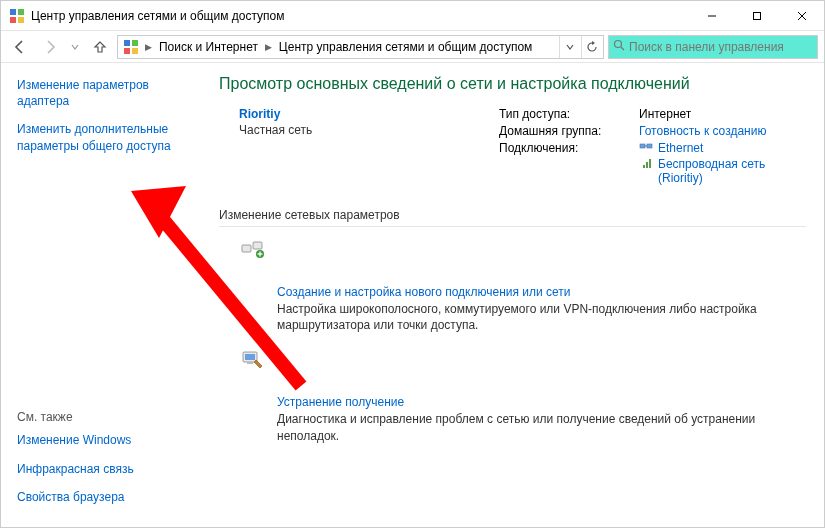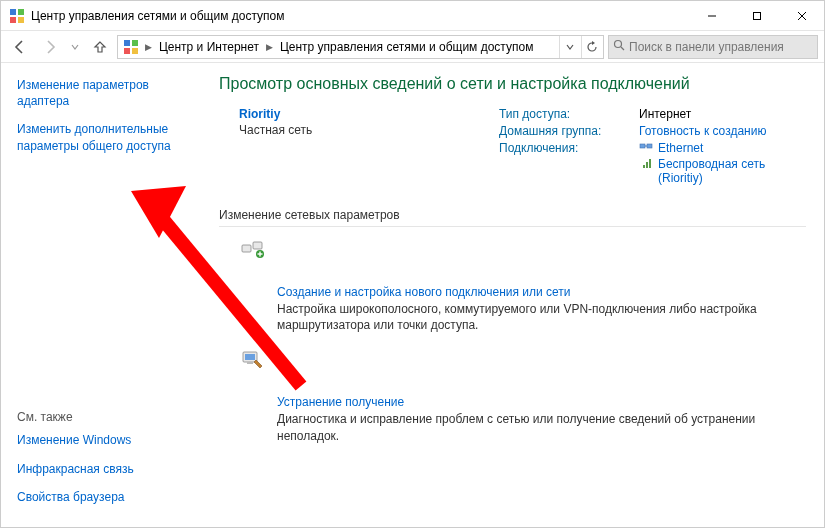--- a/index.html
+++ b/index.html
@@ -64,21 +64,21 @@
   .crumb-sep { color:#666; padding:0 1px;font-size:9px; }
   .addr-btn {
     width:20px;height:22px;border-left:1px solid #ddd;
     display:flex;align-items:center;justify-content:center;color:#555;font-size:10px;
   }
   .search {
     width: 210px; height: 24px;
     border: 1px solid #ccc;
     display: flex; align-items: center;
     padding: 0 4px; color:#777;
-    background:#e5e5e5;
+    background:#5eead4;
   }
   .search .icon { margin-right:4px;font-size:12px; }
 
   .body {
     display: flex;
     height: calc(100% - 62px);
   }
   .sidebar {
     width: 200px;
     padding: 14px 10px 10px 16px;
@@ -105,21 +105,21 @@
   }
 
   .net-block {
     display:flex; align-items:flex-start; margin: 6px 0 18px 20px;
   }
   .net-left { width:260px; }
   .net-name { color:#0066cc; font-weight:600; margin-bottom:2px; }
   .net-type { color:#333; }
   .net-right { flex:1; }
   .kv { display:flex; margin-bottom:3px; }
-  .kv .k { width:140px; color:#0369a1; }
+  .kv .k { width:140px; color:#000000; }
   .kv .v { flex:1; }
   .kv .v.link { color:#0066cc; }
   .conn-row { display:flex;align-items:flex-start;gap:5px; margin-bottom:2px;}
   .mini-icon { width:14px;height:12px;display:inline-block; }
   .mini-icon svg { width:14px;height:12px; }
 
   .action-item { display:flex; gap:10px; margin: 4px 0 14px 20px; }
   .action-ico {
     width:28px;height:24px;display:flex;align-items:center;justify-content:center;flex:0 0 auto;
   }
@@ -191,21 +191,21 @@
   <div class="addr">
     <span class="app-icon">
       <svg viewBox="0 0 16 16">
           <rect x="1" y="1" width="6" height="6" fill="#3a7bd5"></rect>
           <rect x="9" y="1" width="6" height="6" fill="#5bbf4a"></rect>
           <rect x="1" y="9" width="6" height="6" fill="#e55"></rect>
           <rect x="9" y="9" width="6" height="6" fill="#f0c040"></rect>
         </svg>
     </span>
     <span class="crumb-sep">▶</span>
-    <span class="crumb">Центр и Интернет</span>
+    <span class="crumb">Поиск и Интернет</span>
     <span class="crumb-sep">▶</span>
     <span class="crumb">Центр управления сетями и общим доступом</span>
     <span style="flex:1"></span>
     <div class="addr-btn">
       <svg width="8" height="8" viewBox="0 0 8 8">
           <path d="M1 2 L4 6 L7 2" fill="none" stroke="#555" stroke-width="1.2"></path>
         </svg>
     </div>
     <div class="addr-btn">
       <svg width="12" height="12" viewBox="0 0 12 12">

